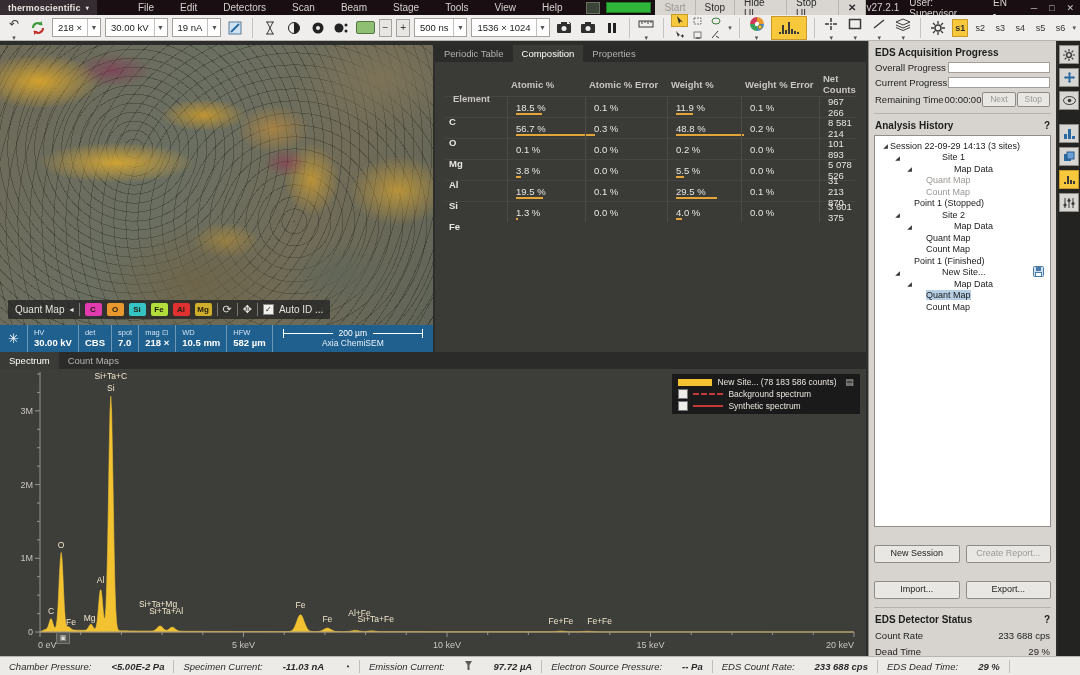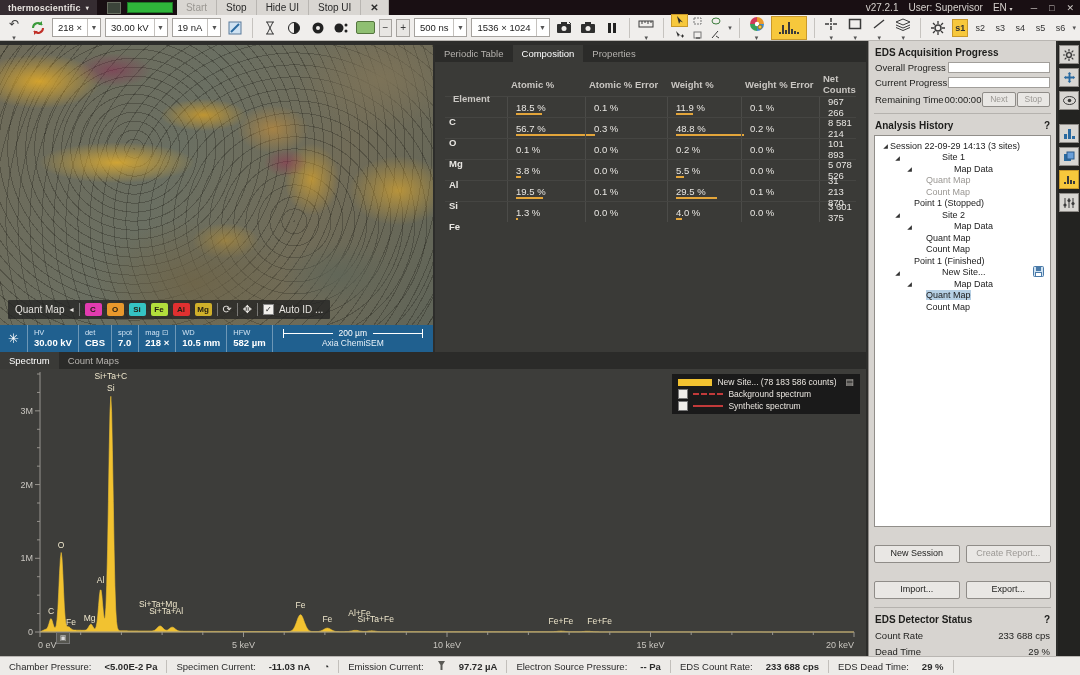--- a/index.html
+++ b/index.html
@@ -119,29 +119,40 @@
   .cool-dot{display:inline-block;width:8px;height:8px;border-radius:50%;background:#1f9e3c;margin-left:4px;vertical-align:-1px;}
 
   
   #right-strip{left:1058px;top:41px;width:22px;height:615px;background:#232321;display:flex;flex-direction:column;align-items:center;padding-top:4px;gap:4px;box-sizing:border-box;}
   .strip-btn{width:18px;height:17px;background:#d8d6d2;border:1px solid #8f8c88;display:flex;align-items:center;justify-content:center;}
   .strip-btn.active{background:#f7c83c;border-color:#c9992a;}
   .strip-gap{height:6px;}
 
   
   #statusbar{left:0;top:656px;width:1080px;height:19px;background:#edebe8;border-top:1px solid #b9b6b2;display:flex;align-items:center;font-size:9.5px;color:#2a2a2a;box-sizing:border-box;}
-  .sb-item{display:flex;align-items:center;gap:13px;padding:0 9px;height:13px;border-right:1px solid #c2bfbb;white-space:nowrap;}
+  .sb-item{display:flex;align-items:center;gap:20px;padding:0 9px;height:13px;border-right:1px solid #c2bfbb;white-space:nowrap;font-style:italic;}
 </style>
 </head>
 <body>
 
 <div id="titlebar" class="abs">
   <div id="logo">
     <span>thermoscientific</span>
     <span style="font-size:6px;">▾</span>
+  </div>
+  <div style="display:flex;margin-left:28px;">
+    <span class="menu-item">File</span>
+    <span class="menu-item">Edit</span>
+    <span class="menu-item">Detectors</span>
+    <span class="menu-item">Scan</span>
+    <span class="menu-item">Beam</span>
+    <span class="menu-item">Stage</span>
+    <span class="menu-item">Tools</span>
+    <span class="menu-item">View</span>
+    <span class="menu-item">Help</span>
   </div>
   <div id="tb-acq-icon"></div>
   <div id="tb-progress"></div>
   <div class="tb-light">
     <span class="tbbtn disabled">Start</span>
     <span class="tbbtn">Stop</span>
     <span class="tbbtn">Hide UI</span>
     <span class="tbbtn">Stop UI</span>
     <span class="tbbtn" style="font-weight:bold;">✕</span>
   </div>

